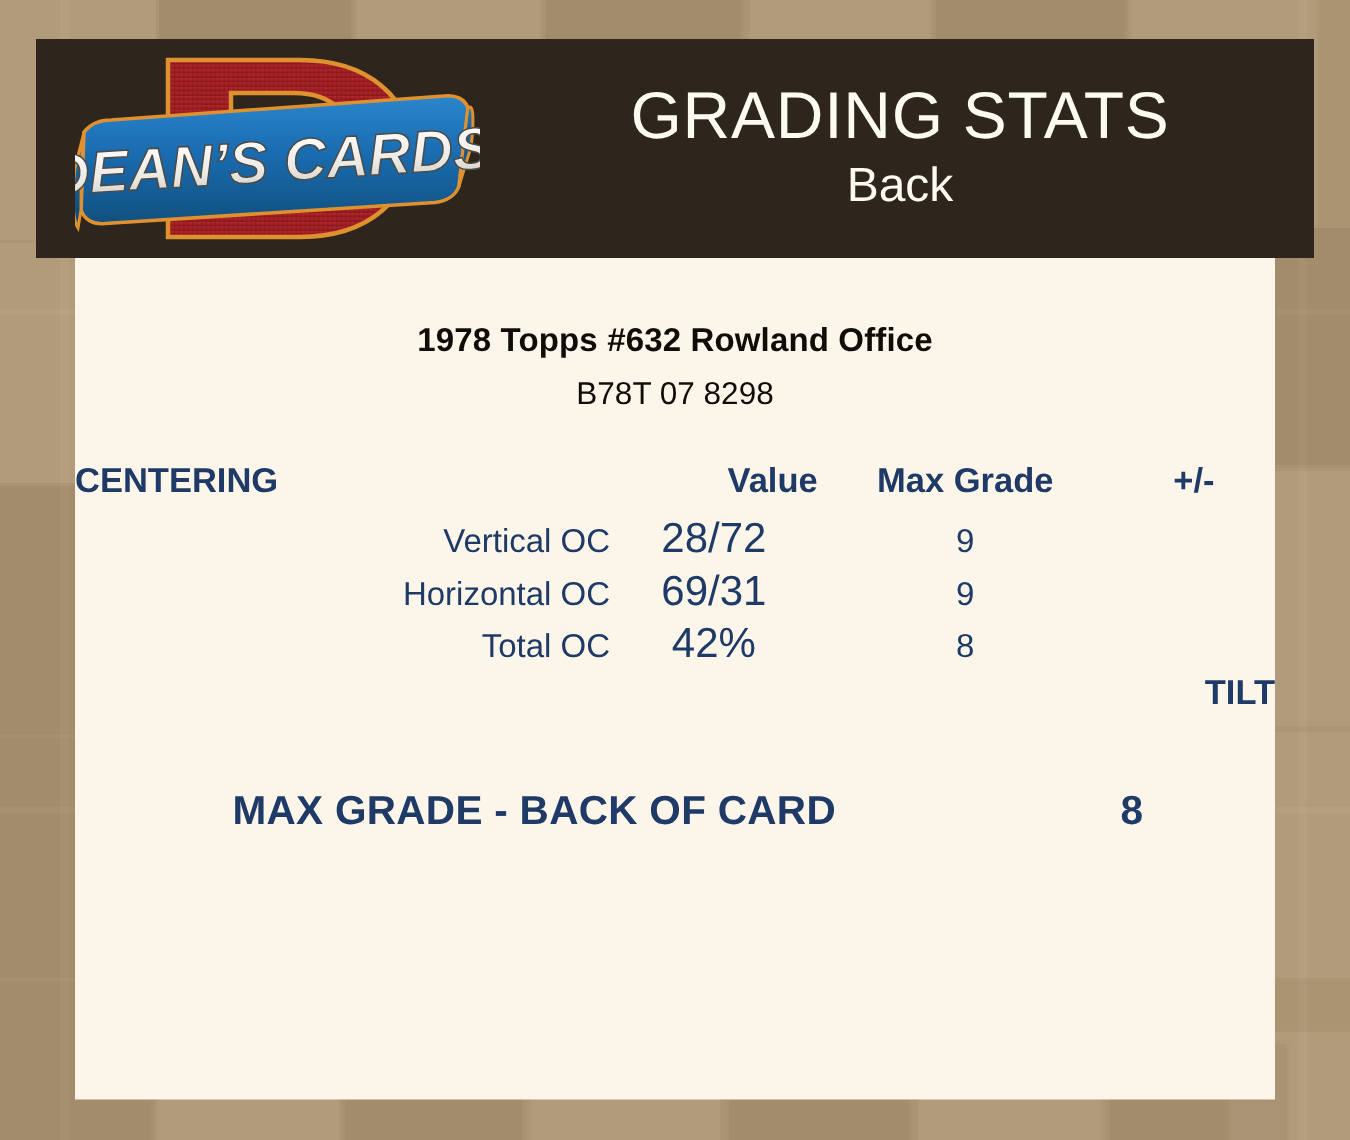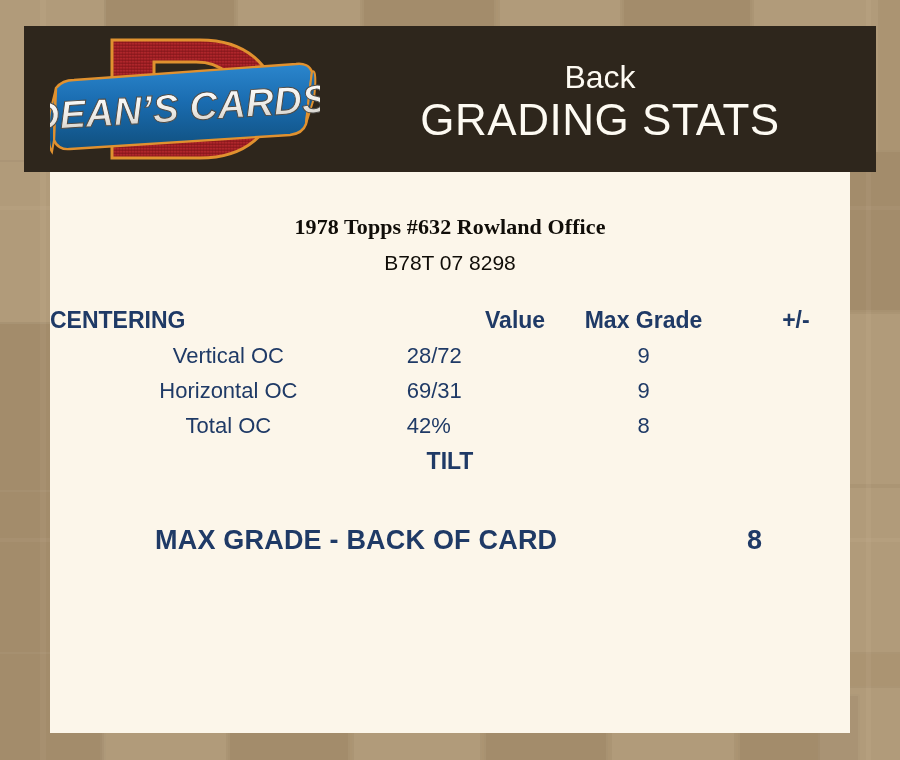--- a/index.html
+++ b/index.html
@@ -100,21 +100,20 @@
     padding: 0;
   }
 
   #card-title {
     text-align: center;
     color: #100d08;
     font-size: 22px;
     font-weight: bold;
     margin-top: 42px;
     letter-spacing: 0.1px;
-    font-family: Liberation Serif, serif;
   }
   #card-serial {
     text-align: center;
     color: #100d08;
     font-size: 21px;
     font-weight: 400;
     margin-top: 11px;
   }
 
   
@@ -144,35 +143,35 @@
     text-align: left;
     padding-left: 105px;
   }
   th.h-value  { text-align: right; padding-right: 10px; }
   th.h-grade  { text-align: center; padding-right: 8px; }
   th.h-pm     { text-align: center; }
 
   tr.section td {
     font-size: 23px;
     font-weight: bold;
-    text-align: center;
+    text-align: right;
     padding-left: 105px;
     height: 35px;
   }
   tr.detail td.d-label {
     font-size: 22px;
     font-weight: 400;
-    text-align: center;
+    text-align: right;
     padding-left: 152px;
     height: 35px;
   }
   tr.detail td.d-value {
-    font-size: 22px;
-    font-weight: 400;
-    text-align: left;
+    font-size: 28px;
+    font-weight: 400;
+    text-align: center;
     padding-right: 26px;
   }
   tr.detail td.d-grade {
     font-size: 22px;
     font-weight: 400;
     text-align: center;
     padding-right: 34px;
   }
   tr.detail td.d-pm {
     font-size: 22px;
@@ -272,22 +271,22 @@
           <path d="M6 60 C10 55 16 52 24 52 L246 36 C254 35 260 38 262 44 L262 44 L256 96
                    C254 102 248 106 240 107 L20 121 C12 122 6 118 4 112 Z" fill="url(#banner)" stroke="#e0912f" stroke-width="2.4"></path>
           <path d="M6 60 C4 76 4 96 4 112 L2 124 C-2 118 -2 100 0 84 Z" fill="url(#bannerTail)" stroke="#e0912f" stroke-width="2"></path>
           <path d="M262 44 C266 40 266 54 264 70 L256 96 C258 78 260 58 262 44 Z" fill="url(#bannerTail)" stroke="#e0912f" stroke-width="2"></path>
           <text x="130" y="93" text-anchor="middle" font-family="'Liberation Sans', sans-serif" font-size="39" font-weight="bold" font-style="italic" fill="url(#letterFill)" stroke="#4c4a46" stroke-width="1" transform="rotate(-3.6 130 86)">DEAN’S CARDS</text>
         </g>
       </svg>
     </div>
 
     <div id="header-titles">
+      <div id="header-title">GRADING STATS</div>
       <div id="header-subtitle">Back</div>
-      <div id="header-title">GRADING STATS</div>
     </div>
   </div>
 
   <div id="panel">
 
     <div id="card-title">1978 Topps #632 Rowland Office</div>
     <div id="card-serial">B78T 07 8298</div>
 
     <table id="stats">
       <colgroup>

